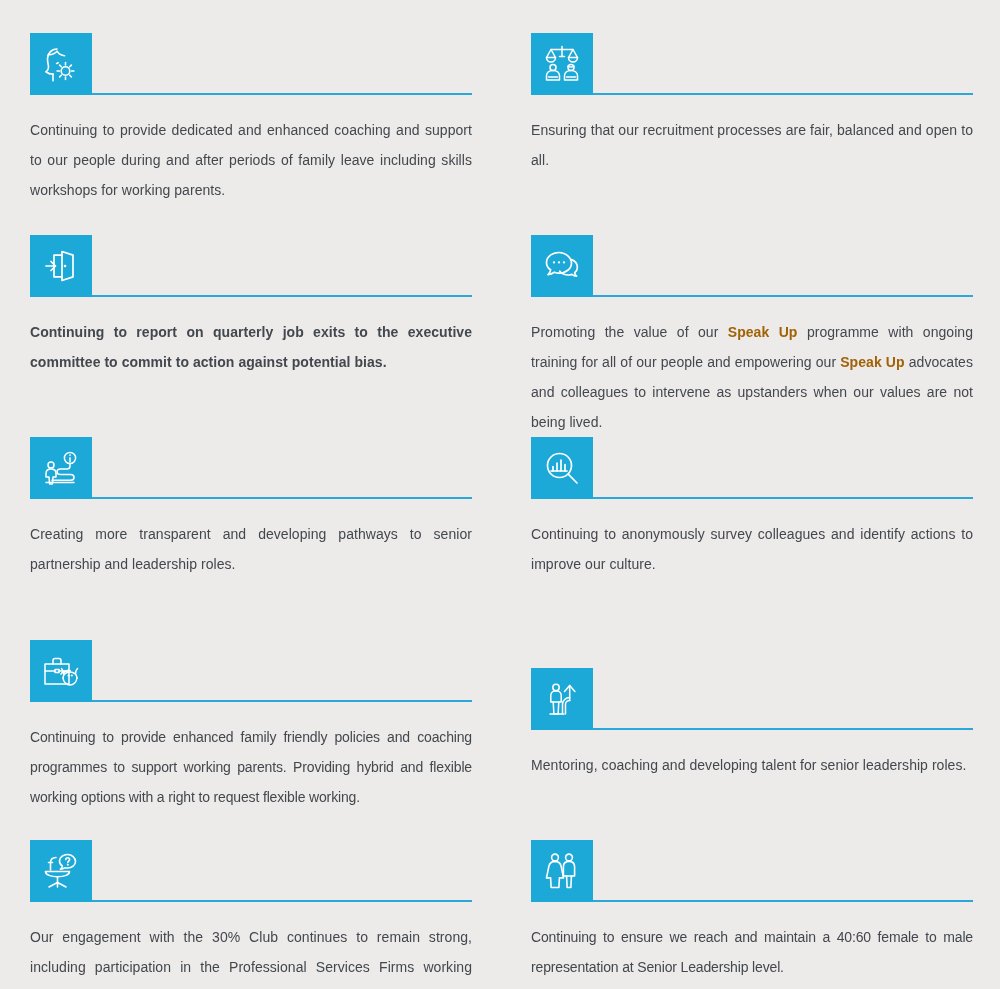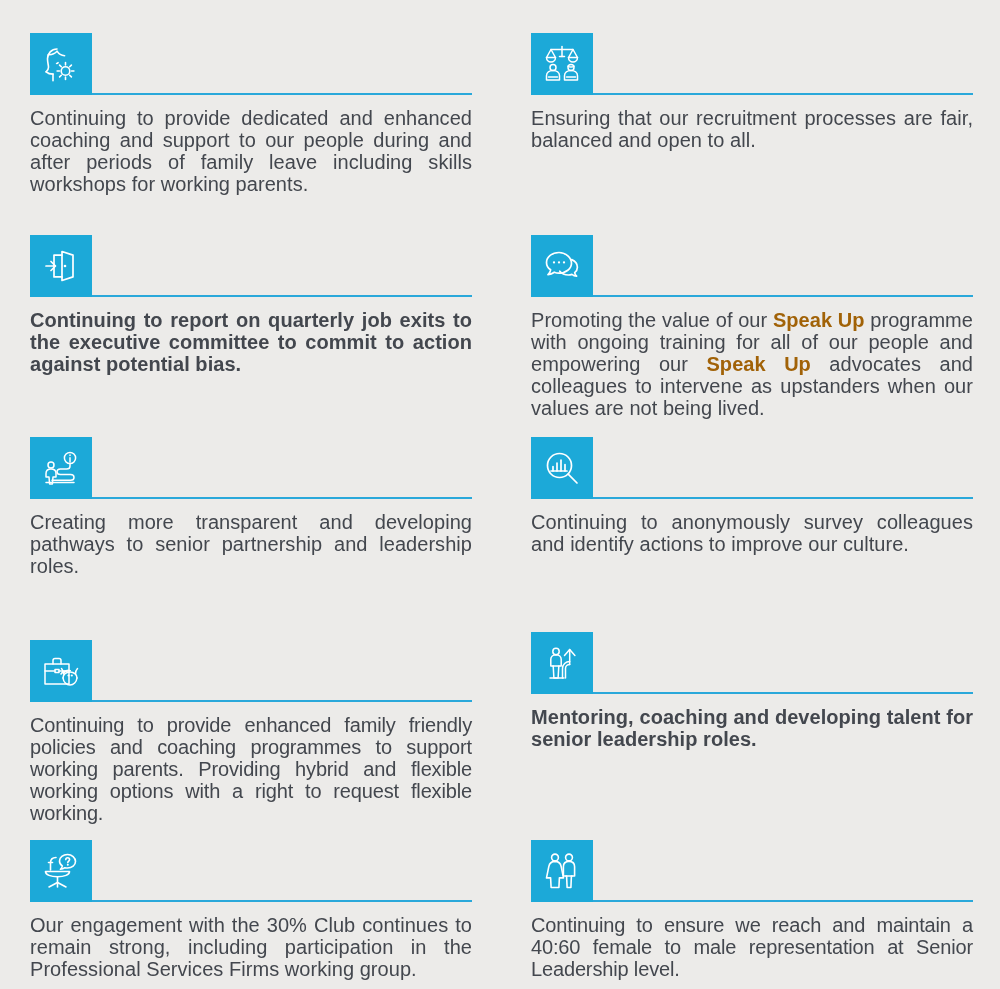--- a/index.html
+++ b/index.html
@@ -47,23 +47,23 @@
   }
   .rule {
     position: absolute;
     left: 62px;
     right: 0;
     bottom: 0;
     height: 2px;
     background: #2aa8da;
   }
   .card-body {
-    margin-top: 12px;
-    font-size: 20px;
-    line-height: 22px;
+    margin-top: 20px;
+    font-size: 14px;
+    line-height: 30px;
     color: #43474e;
     text-align: justify;
     text-justify: inter-word;
     letter-spacing: 0.05px;
     -webkit-hyphens: none;
     hyphens: none;
   }
   .card-body b, .card-body strong {
     font-weight: bold;
     color: #a16207;
@@ -198,21 +198,21 @@
           <path d="M33 38c.5 4 3.4 7 7 7s6.5-3 7-7"></path>
           <path d="M31.5 28.5c1.5 1.5 2 3.5 2 5.5"></path>
           <path d="M47.5 28.5c-1.5 1.5-2 3.5-2 5.5"></path>
         </svg>
       </div>
       <div class="rule"></div>
     </div>
     <div class="card-body">Continuing to provide enhanced family friendly policies and coaching programmes to support working parents. Providing hybrid and flexible working options with a right to request flexible working.</div>
   </div>
 
-  <div class="card col-right" style="top:632px;font-weight:bold;">
+  <div class="card col-right" style="top:668px;">
     <div class="card-head">
       <div class="icon-tile">
         <svg viewBox="0 0 62 62" fill="none" stroke="#ffffff" stroke-width="1.5" stroke-linecap="round" stroke-linejoin="round">
           <circle cx="25" cy="19.5" r="3.2"></circle>
           <path d="M25 22.7c-3 0-5.2 2-5.2 4.6V34h2.4l.7 12h4.2l.7-12h2.4v-6.7c0-2.6-2.2-4.6-5.2-4.6z"></path>
           <path d="M22 34h6"></path>
           <path d="M19 46h14"></path>
           <path d="M31.5 46v-9.5c0-4 3.2-7 7.2-7"></path>
           <path d="M34.5 46v-9.5c0-2.3 1.9-4 4.2-4"></path>
           <path d="M38.7 17.5v15"></path>

